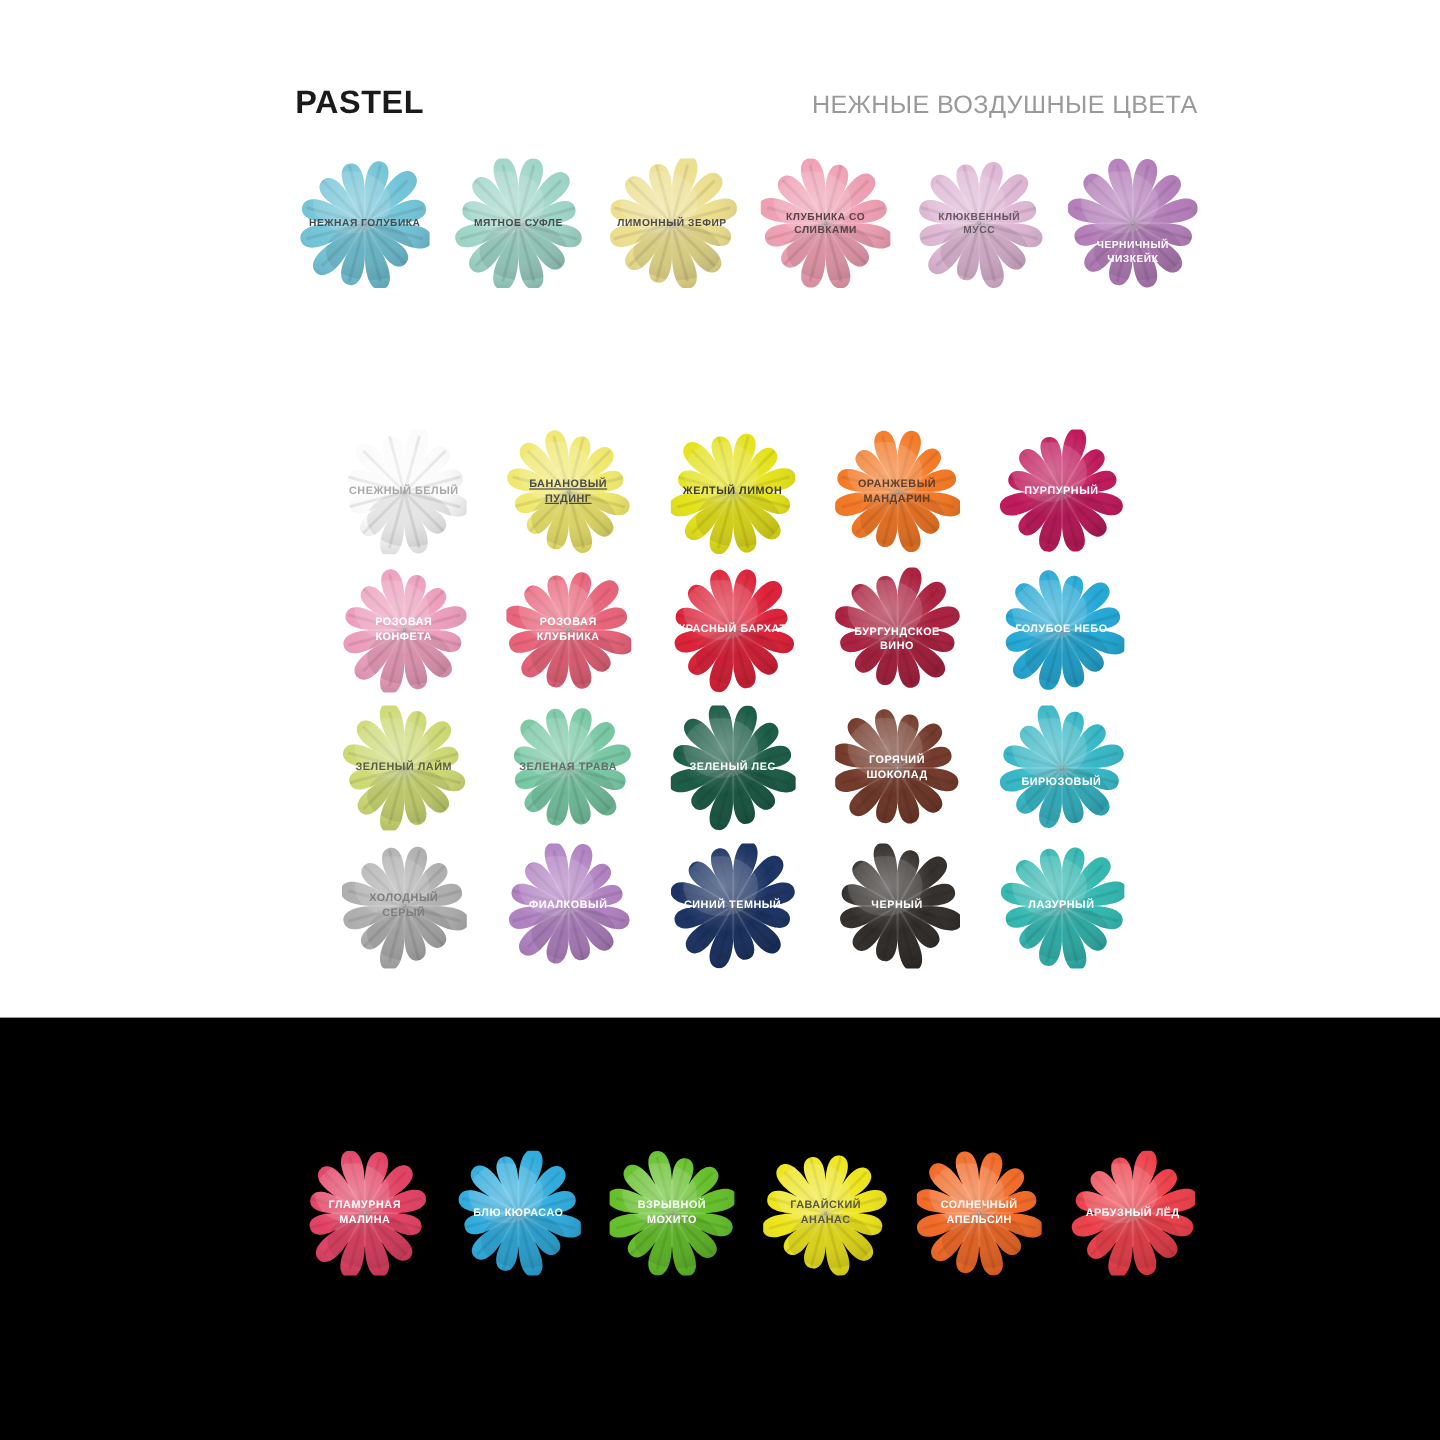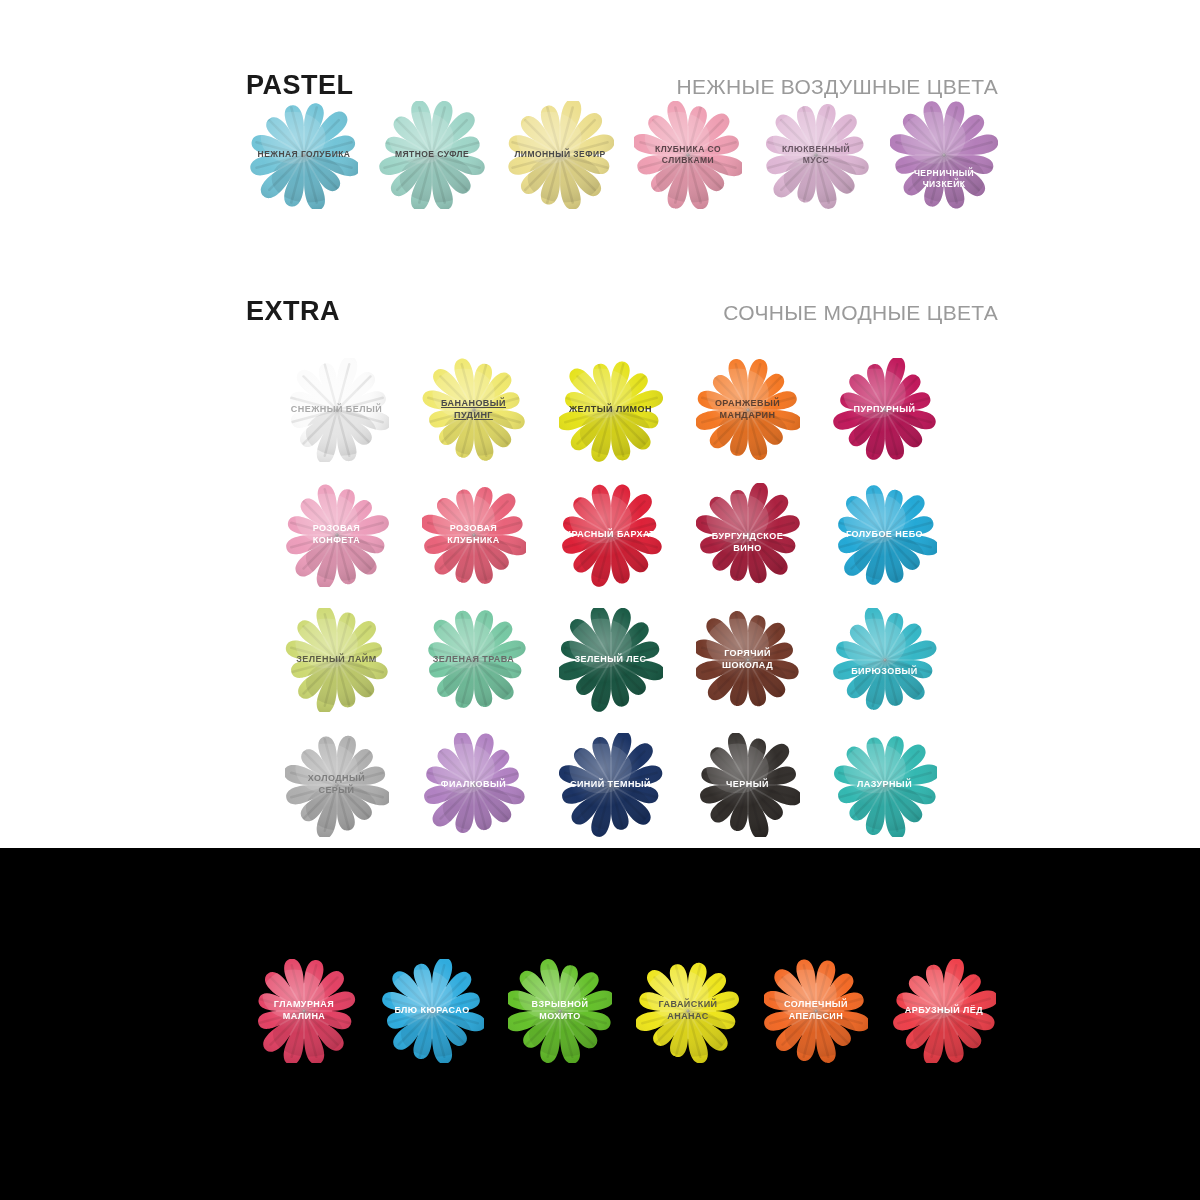--- a/index.html
+++ b/index.html
@@ -34,29 +34,29 @@
     color:#9a9a9a;
     font-family:"Liberation Sans", sans-serif;
     white-space:nowrap;
   }
   .sec-head.on-dark .sec-title { color:#ffffff; }
   .sec-head.on-dark .sec-sub   { color:#ffffff; }
 
   
   .grid { position:absolute; display:grid; }
   #pastel-grid {
-    left:240px; top:96px;
+    left:240px; top:127px;
     grid-template-columns:repeat(6, 128px);
     column-gap:0px;
     width:768px;
   }
   #extra-grid {
     left:268px; top:352px;
     grid-template-columns:repeat(5, 137px);
-    row-gap:10px;
+    row-gap:0px;
     width:685px;
   }
   #neon-grid {
     left:240px; top:952px;
     grid-template-columns:repeat(6, 128px);
     width:768px;
   }
 
   .swatch {
     position:relative;
@@ -365,24 +365,20 @@
             <path d="M 50 50 L 50.00 23.48" stroke="rgba(255,255,255,0.14)" stroke-width="1.6" fill="none" stroke-linecap="round"></path>
        <ellipse cx="40" cy="34" rx="30" ry="24" fill="#ffffff" opacity="0.13"></ellipse>
        <ellipse cx="54" cy="72" rx="34" ry="22" fill="#000000" opacity="0.09"></ellipse>
        <rect x="0" y="0" width="100" height="100" fill="url(#gfl5)"></rect>
      </g>
         </svg>
         <div class="swatch-label" style="color: rgb(255, 255, 255); margin-top: 48px;">ЧЕРНИЧНЫЙ ЧИЗКЕЙК</div>
       </div>
     </div>
 
-  <div class="sec-head" style="top:296px;">
-    <span class="sec-title">EXTRA</span>
-    <span class="sec-sub">СОЧНЫЕ МОДНЫЕ ЦВЕТА</span>
-  </div>
   <div class="grid" id="extra-grid">
       <div class="swatch">
         <svg viewBox="0 0 100 100">
           <defs>
        <radialGradient id="gfl6" cx="42%" cy="34%" r="72%">
          <stop offset="0%" stop-color="#ffffff" stop-opacity="0.30"></stop>
          <stop offset="52%" stop-color="#ffffff" stop-opacity="0.04"></stop>
          <stop offset="100%" stop-color="#000000" stop-opacity="0.17"></stop>
        </radialGradient>
        <clipPath id="cfl6">

